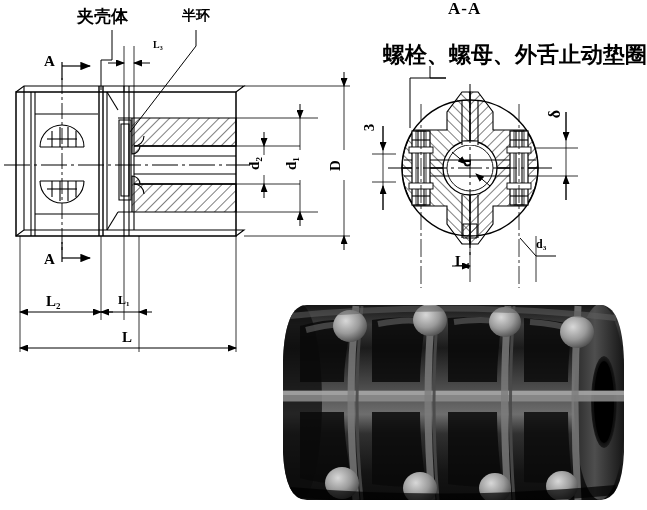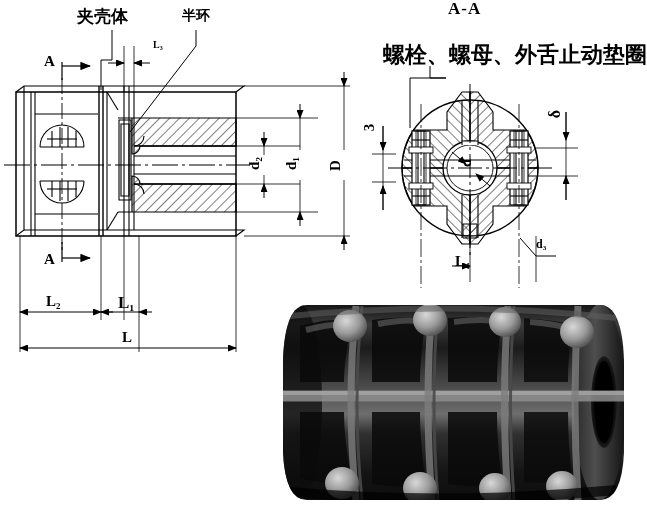--- a/index.html
+++ b/index.html
@@ -242,21 +242,21 @@
   <div class="lbl dim" style="left:44px;top:54px;font-size:15px;">A</div>
   <div class="lbl dim" style="left:44px;top:252px;font-size:15px;">A</div>
 
   <div class="lbl dim" style="left:145px;top:40px;font-size:10px;margin-left:8px;">L₃</div>
 
   <div class="lbl dim rot" style="left:248px;top:156px;font-size:15px;">d₂</div>
   <div class="lbl dim rot" style="left:285px;top:156px;font-size:15px;">d₁</div>
   <div class="lbl dim rot" style="left:330px;top:158px;font-size:15px;">D</div>
 
   <div class="lbl dim" style="left:40px;top:294px;font-size:15px;margin-left:6px;">L₂</div>
-  <div class="lbl dim" style="left:118px;top:294px;font-size:17px;">L₁</div>
+  <div class="lbl dim" style="left:118px;top:294px;font-size:12px;">L₁</div>
   <div class="lbl dim" style="left:122px;top:330px;font-size:15px;">L</div>
 
   <div class="lbl dim rot" style="left:366px;top:120px;font-size:15px;">3</div>
   <div class="lbl dim rot" style="left:551px;top:106px;font-size:16px;">δ</div>
   <div class="lbl dim rot" style="left:463px;top:156px;font-size:14px;">d</div>
   <div class="lbl dim" style="left:455px;top:254px;font-size:15px;text-align:right;">L₄</div>
   <div class="lbl dim" style="left:536px;top:238px;font-size:12px;">d₃</div>
 
   <svg class="photo" width="647" height="510" viewBox="0 0 647 510">
     <defs>

